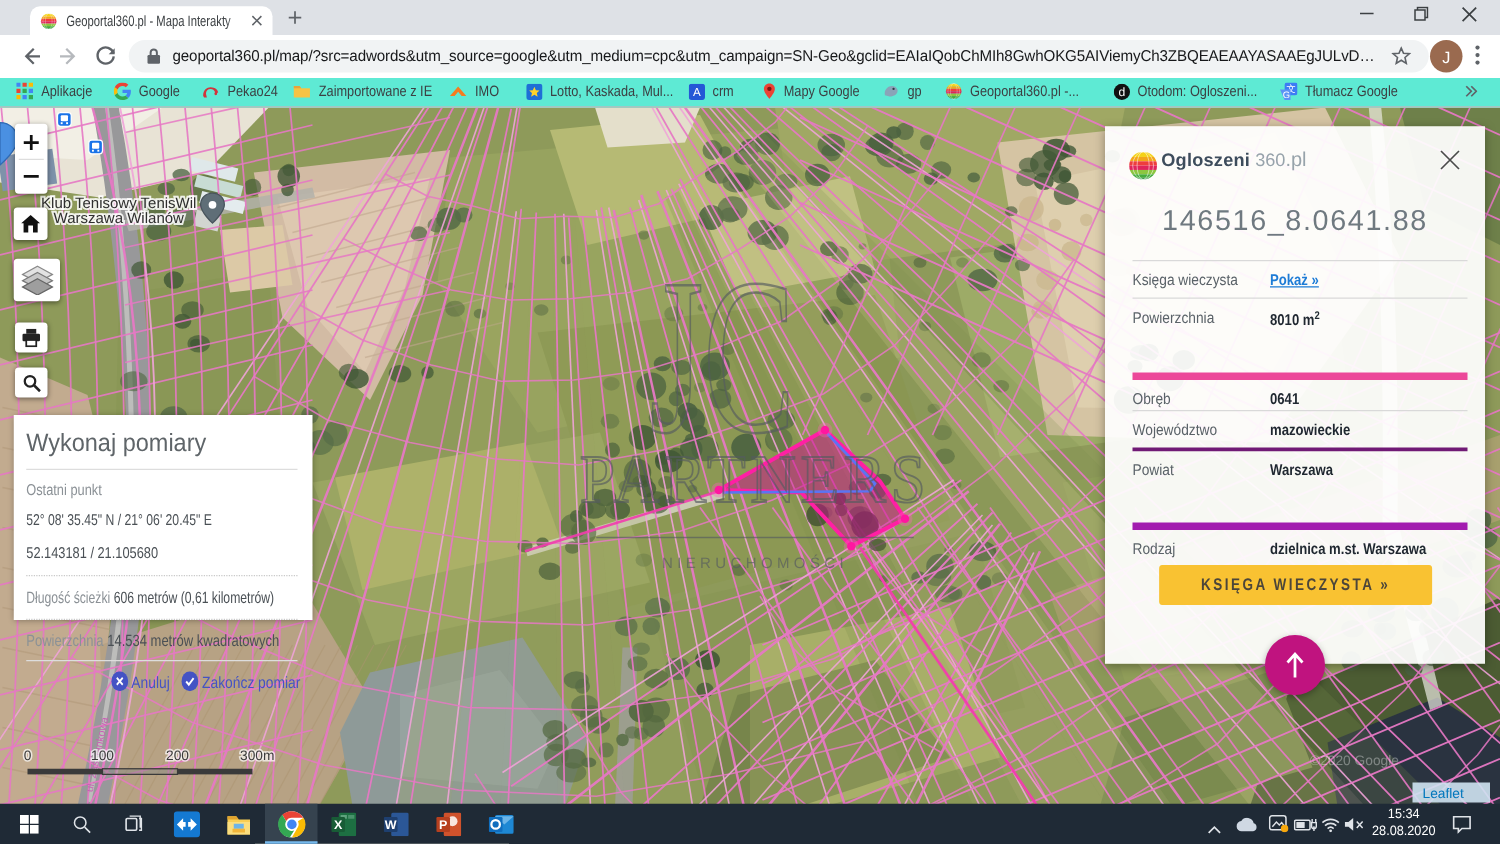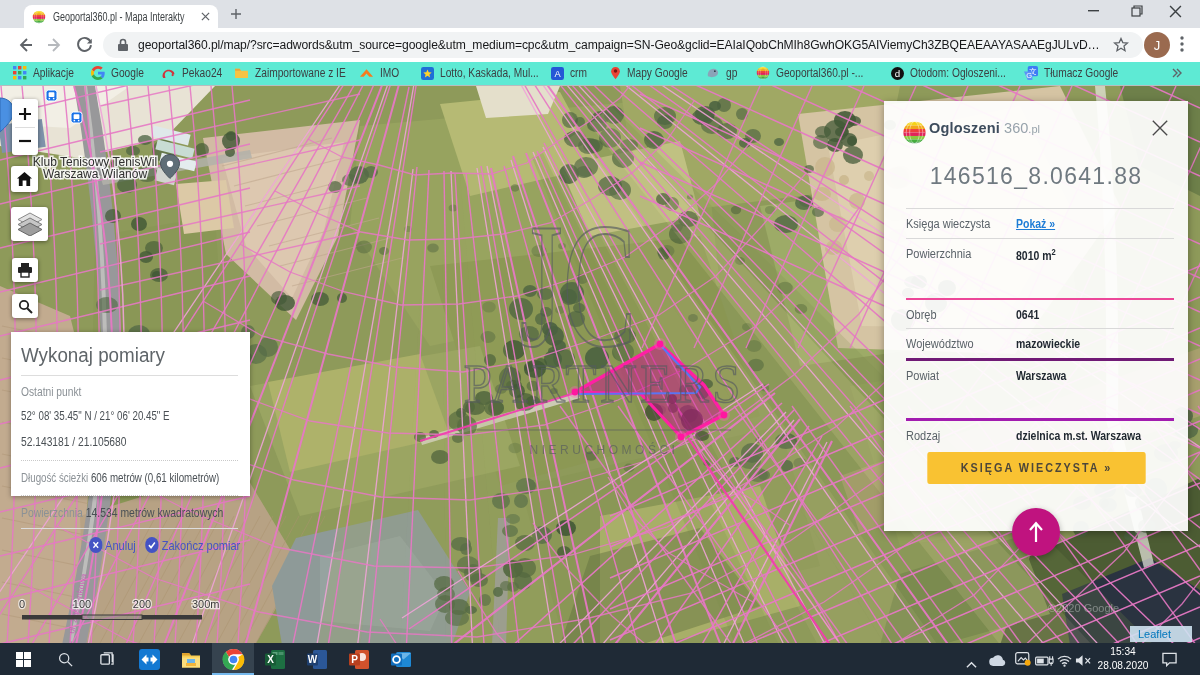--- a/index.html
+++ b/index.html
@@ -801,46 +801,46 @@
           <rect x="0" y="2" width="36" height="6" fill="#f5d216"></rect>
           <rect x="0" y="8" width="36" height="5" fill="#f2a71a"></rect>
           <rect x="0" y="13" width="36" height="5" fill="#ee3d3d"></rect>
           <rect x="0" y="18" width="36" height="5" fill="#e0245a"></rect>
           <rect x="0" y="23" width="36" height="5" fill="#8cc63f"></rect>
           <rect x="0" y="28" width="36" height="4" fill="#45ad3c"></rect>
           <rect x="0" y="32" width="36" height="4" fill="#2a9134"></rect>
         </g>
         <path d="M18,2 a12,16 0 0 0 0,32 a12,16 0 0 0 0,-32 M18,2 a7,16 0 0 0 0,32 M18,2 a7,16 0 0 1 0,32" fill="none" stroke="#ffffff" stroke-width="1.1" opacity="0.55"></path>
       </svg></div>
-    <div style="position:absolute;left:45px;top:19px;font-size:14.5px"><span style="color:#3d4c5c;font-weight:bold;letter-spacing:.2px">Ogloszeni</span><span style="color:#97a3ab"> 360</span><span style="color:#97a3ab;font-size:11px">.pl</span></div>
+    <div style="position:absolute;left:45px;top:19px;font-size:14.5px"><span style="color:#3d4c5c;font-weight:bold;letter-spacing:.2px">Ogloszeni</span><span style="color:#97a3ab"> 360</span><span style="color:#97a3ab;font-size:16px">.pl</span></div>
     <svg style="position:absolute;right:19px;top:18px" width="18" height="18" viewBox="0 0 20 20">
       <path d="M2,2 L18,18 M18,2 L2,18" stroke="#4a4a4a" stroke-width="1.5"></path>
     </svg>
     <div style="position:absolute;left:0;right:0;top:62px;text-align:center;font-size:23px;color:#6f7980;letter-spacing:1.3px">146516_8.0641.88</div>
     <div class="row" style="top:107px;border-top:1px solid #d9d9d9;">
       <span class="lab">Księga wieczysta</span>
       <span class="val"><a style="color:#1e7cd6;font-weight:bold;text-decoration:underline">Pokaż »</a></span>
     </div>
     <div class="row" style="top:137px;border-top:1px solid #d9d9d9;">
       <span class="lab">Powierzchnia</span>
       <span class="val">8010 m<sup style="font-size:9px">2</sup></span>
     </div>
-    <div class="row" style="top:197px;border-top:2px solid #ec4899;text-align:right;">
+    <div class="row" style="top:197px;border-top:6px solid #ec4899;text-align:right;">
       <span class="lab">Obręb</span>
       <span class="val">0641</span>
     </div>
     <div class="row" style="top:227px;border-top:1px solid #d9d9d9;">
       <span class="lab">Województwo</span>
       <span class="val">mazowieckie</span>
     </div>
     <div class="row" style="top:257px;border-top:3px solid #701a75;">
       <span class="lab">Powiat</span>
       <span class="val">Warszawa</span>
     </div>
-    <div class="row" style="top:317px;border-top:3px solid #a21caf;">
+    <div class="row" style="top:317px;border-top:6px solid #a21caf;">
       <span class="lab">Rodzaj</span>
       <span class="val">dzielnica m.st. Warszawa</span>
     </div>
     <div style="position:absolute;left:16px;top:351px;width:273px;height:32px;background:#f9c232;border-radius:3px;text-align:center;line-height:32px;font-size:13.5px;font-weight:bold;color:#4c463a;letter-spacing:2.5px;transform:scaleX(.8);transform-origin:50% 50%">KSIĘGA WIECZYSTA »</div>
   </div>
 <div style="position:absolute;left:1012px;top:508px;width:48px;height:48px;border-radius:50%;background:#c0137f;box-shadow:0 2px 6px rgba(0,0,0,.3)"><svg width="48" height="48" viewBox="0 0 48 48">
       <path d="M24,34 V16 M18,22 L24,15.2 L30,22" stroke="#fff" stroke-width="2.2" fill="none"></path>
     </svg></div>
 <div class="taskbar">
     <div class="tbi" style="margin-left:2px">

